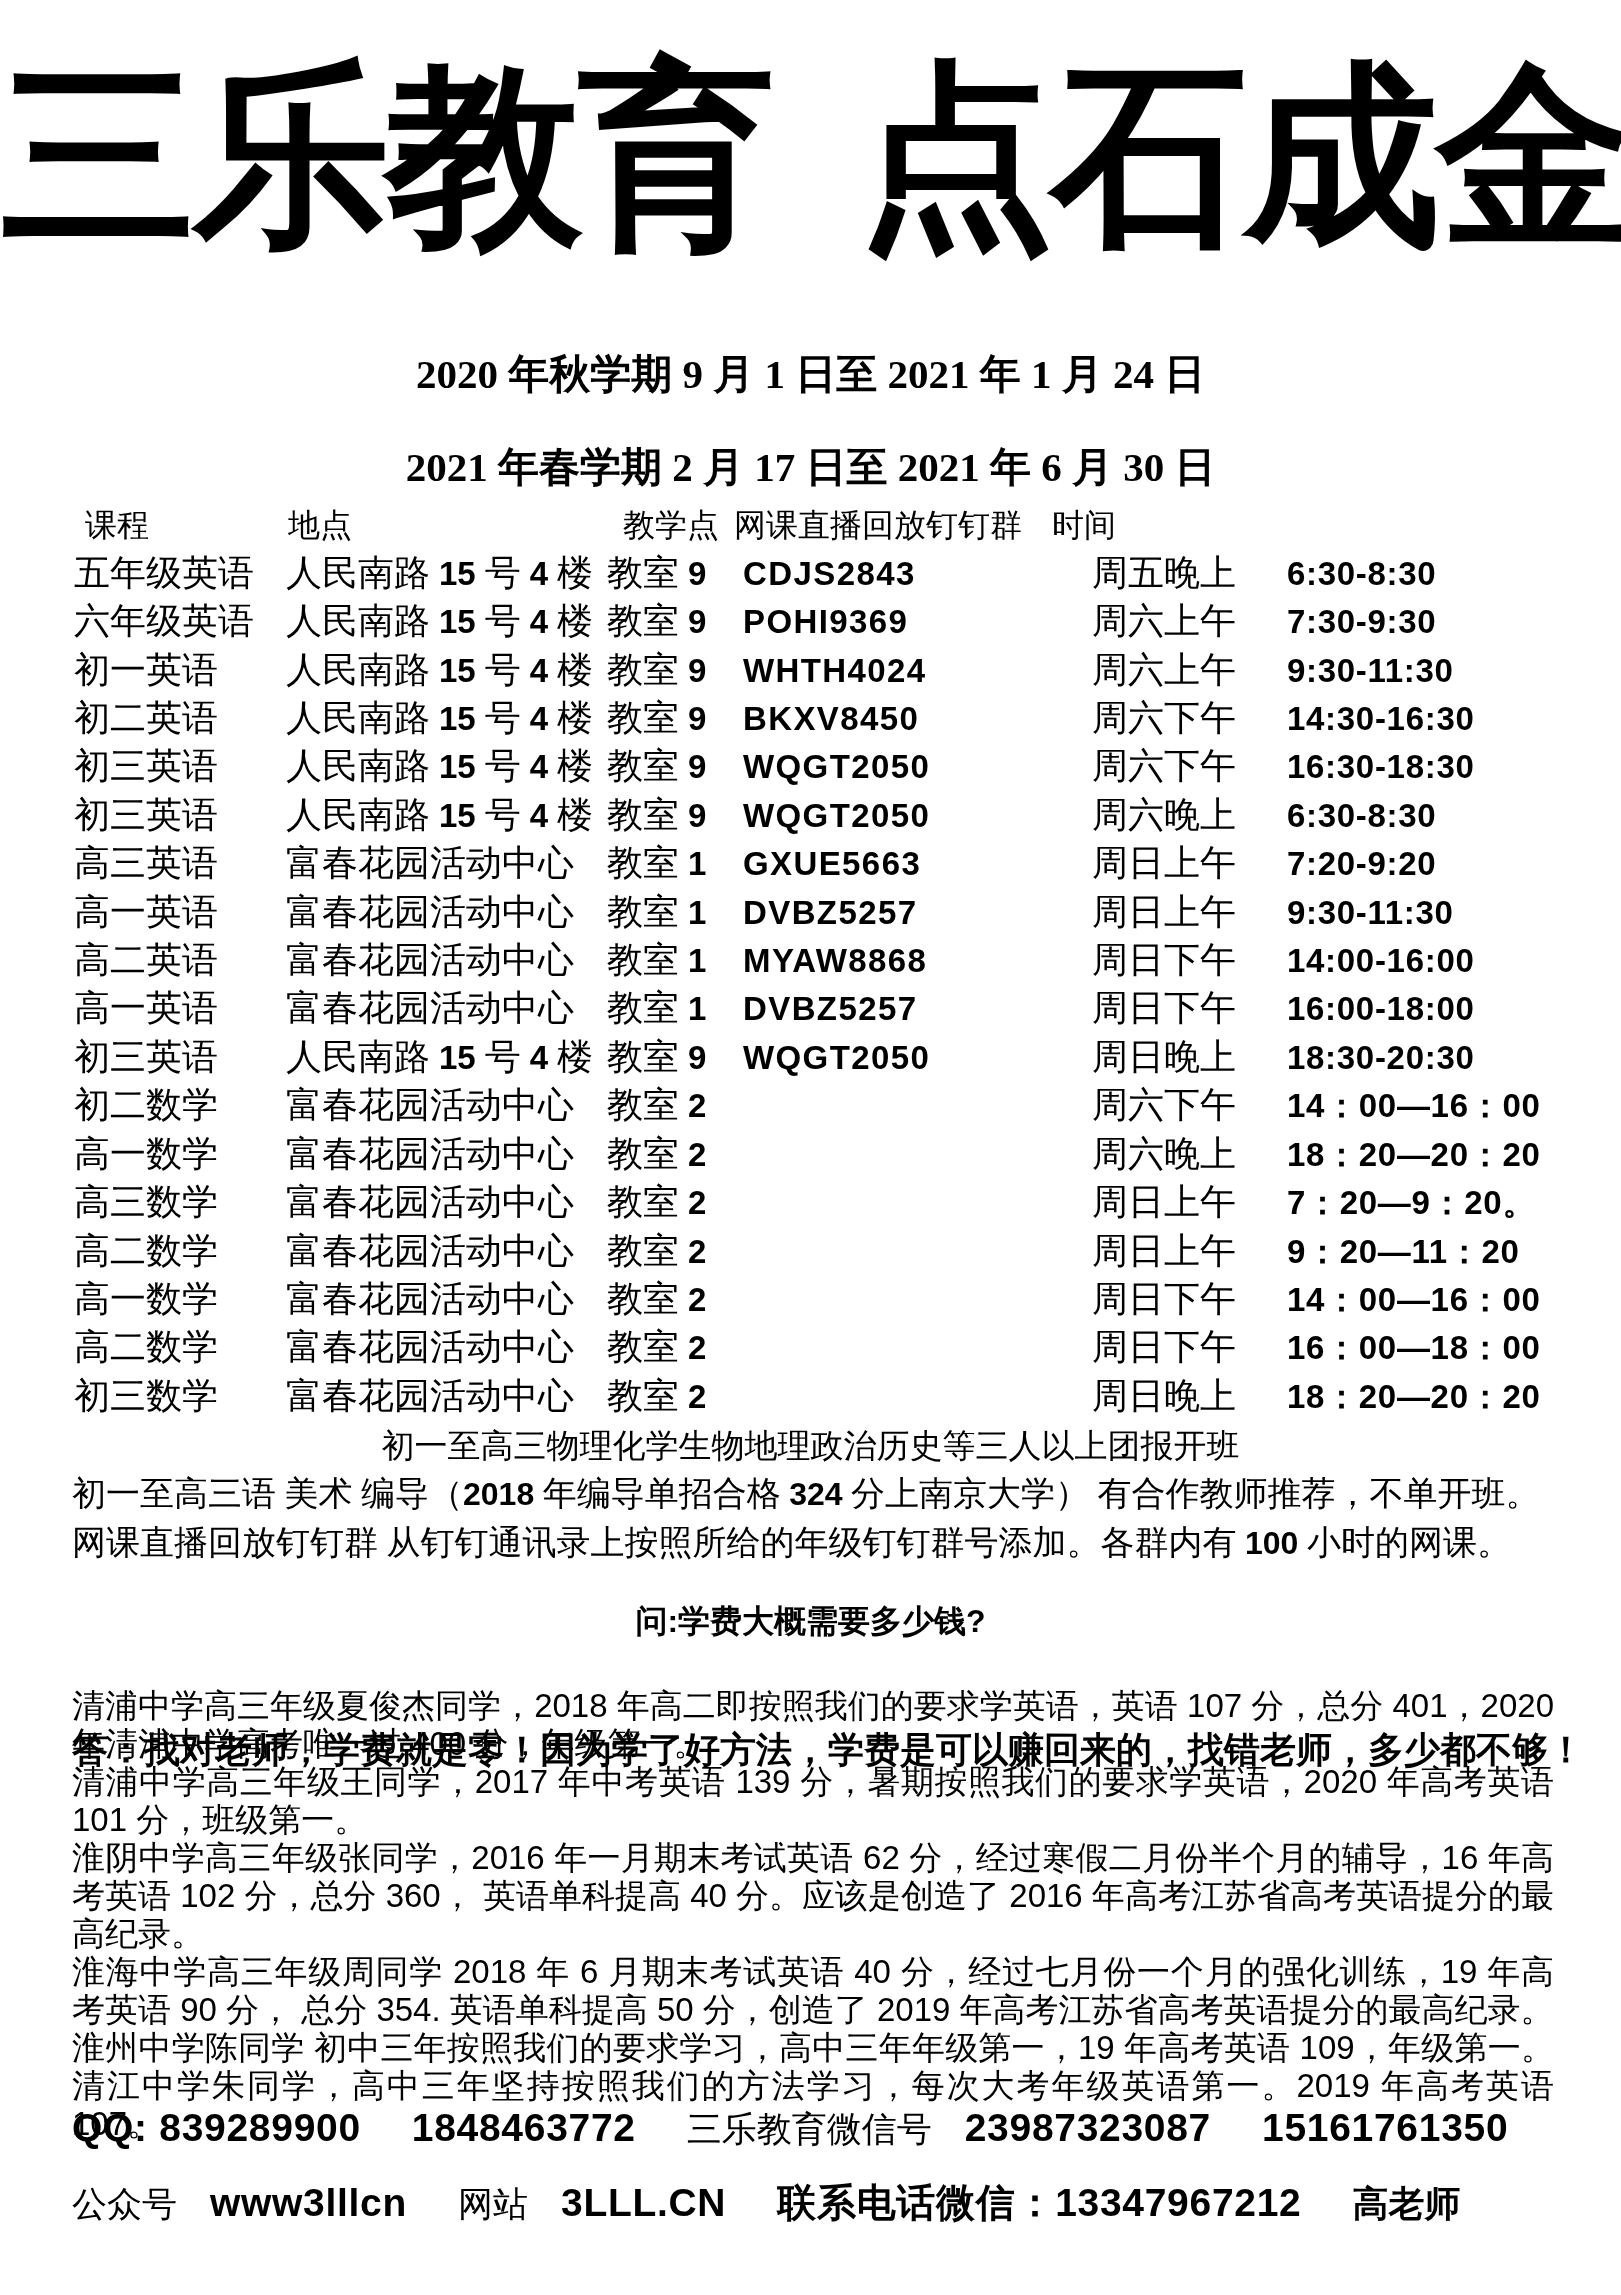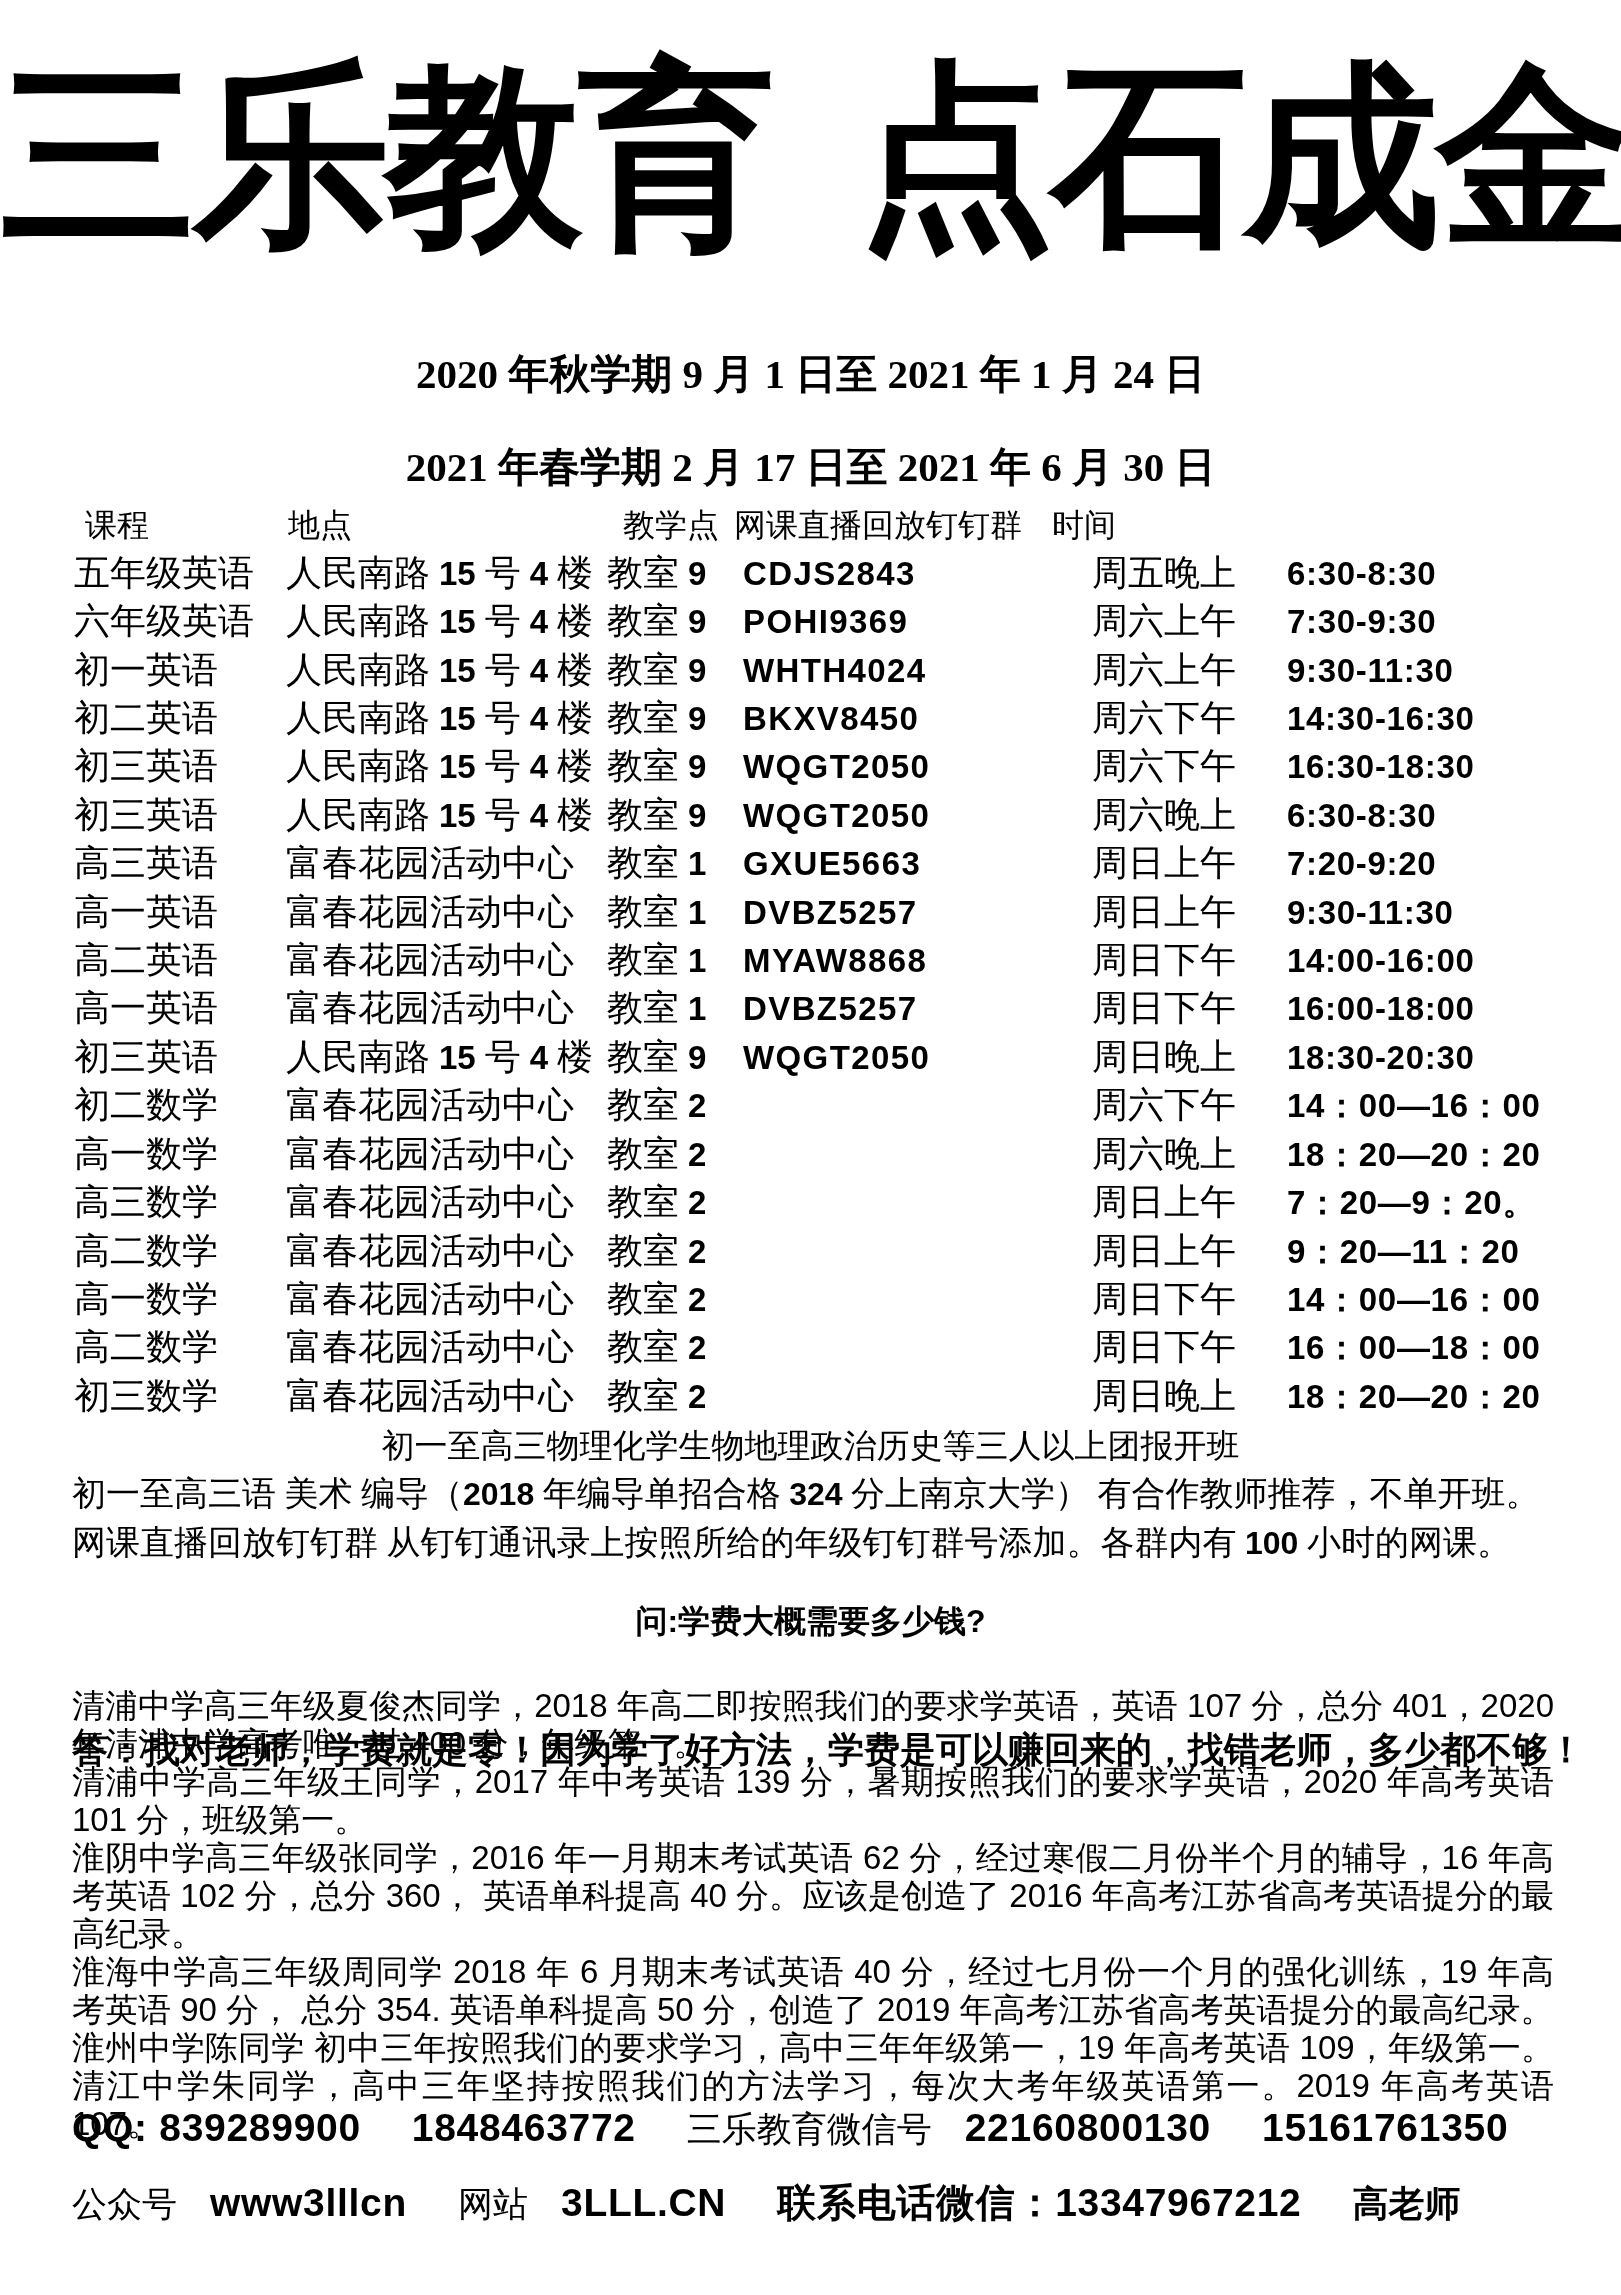--- a/index.html
+++ b/index.html
@@ -283,17 +283,17 @@
   <div class="a-line">答：找对老师，学费就是零！因为学了好方法，学费是可以赚回来的，找错老师，多少都不够！</div>
 
   <div class="testimonials" id="testimonials">
       <p>清浦中学高三年级夏俊杰同学，2018 年高二即按照我们的要求学英语，英语 107 分，总分 401，2020 年清浦中学高考唯一过 400 分，年级第一。</p>
       <p>清浦中学高三年级王同学，2017 年中考英语 139 分，暑期按照我们的要求学英语，2020 年高考英语 101 分，班级第一。</p>
       <p>淮阴中学高三年级张同学，2016 年一月期末考试英语 62 分，经过寒假二月份半个月的辅导，16 年高考英语 102 分，总分 360，  英语单科提高 40 分。应该是创造了 2016 年高考江苏省高考英语提分的最高纪录。</p>
       <p>淮海中学高三年级周同学 2018 年 6 月期末考试英语 40 分，经过七月份一个月的强化训练，19 年高考英语 90 分，  总分 354.  英语单科提高 50 分，创造了 2019 年高考江苏省高考英语提分的最高纪录。</p>
       <p>淮州中学陈同学 初中三年按照我们的要求学习，高中三年年级第一，19 年高考英语 109，年级第一。清江中学朱同学，高中三年坚持按照我们的方法学习，每次大考年级英语第一。2019 年高考英语 107。</p>
     </div>
 
-  <div class="contact contact-1" id="contact-line-1"><span class="ct-num">QQ: 839289900</span><span class="ct-num">1848463772</span><span class="ct-label">三乐教育微信号</span><span class="ct-num">22160800130</span><span class="ct-num">15161761350</span></div>
+  <div class="contact contact-1" id="contact-line-1"><span class="ct-num">QQ: 839289900</span><span class="ct-num">1848463772</span><span class="ct-label">三乐教育微信号</span><span class="ct-num">23987323087</span><span class="ct-num">15161761350</span></div>
   <div class="contact contact-2" id="contact-line-2"><span class="ct-label">公众号</span><span class="ct-num">www3lllcn</span><span class="ct-label">网站</span><span class="ct-num">3LLL.CN</span><span class="ct-num">联系电话微信：13347967212</span><span class="ct-label-bold">高老师</span></div>
 
 </div>
 
 
 </body></html>

